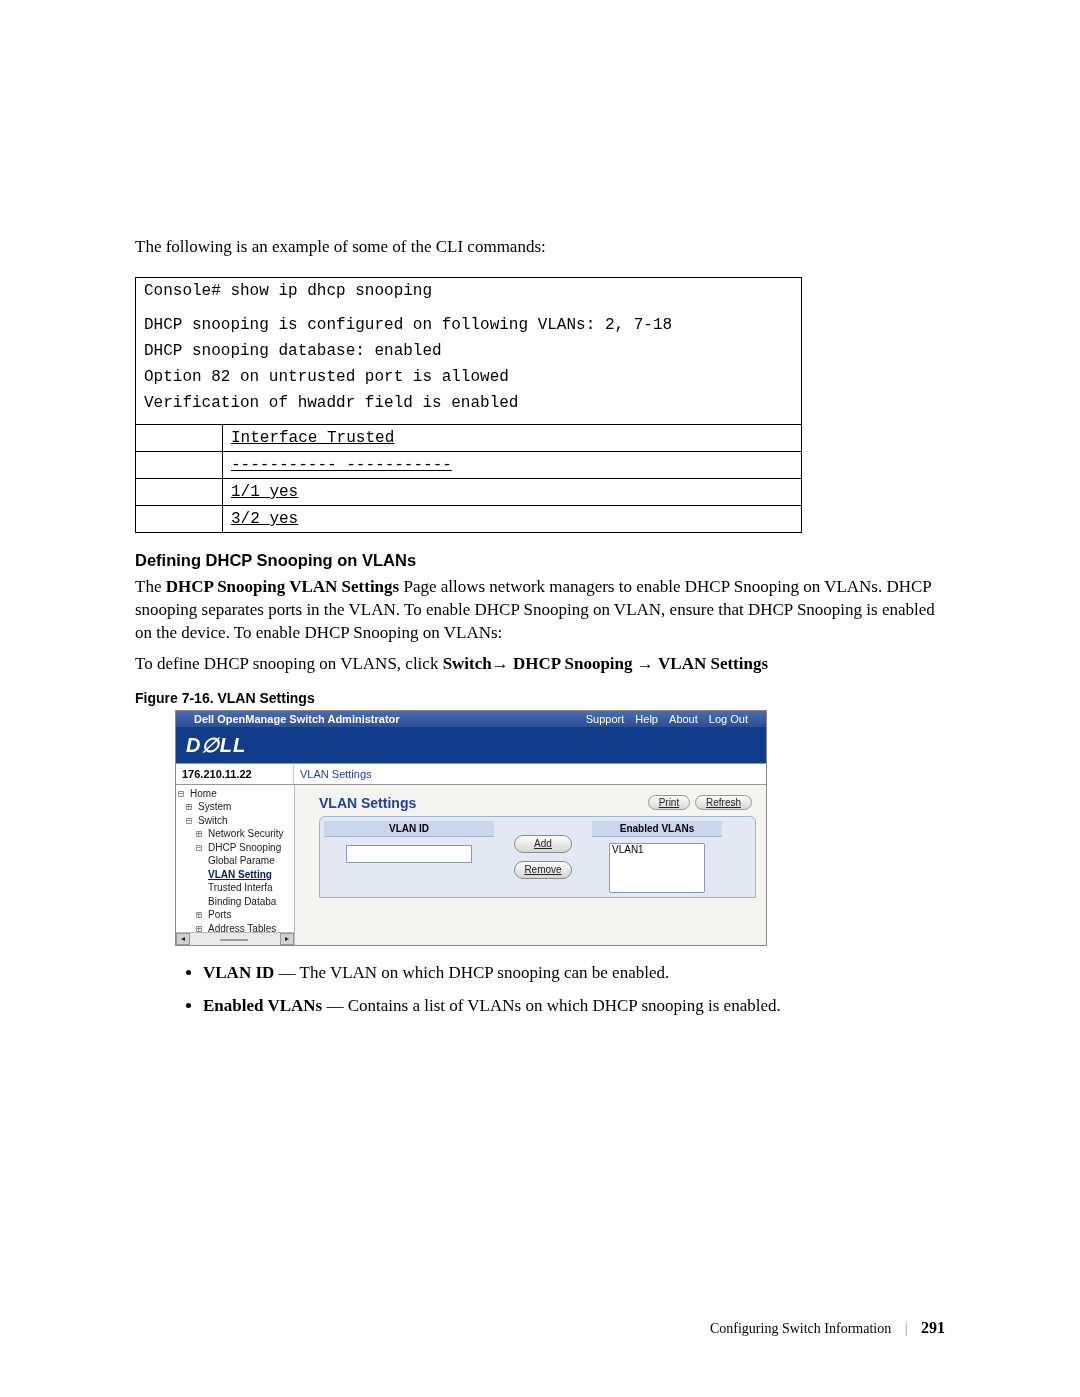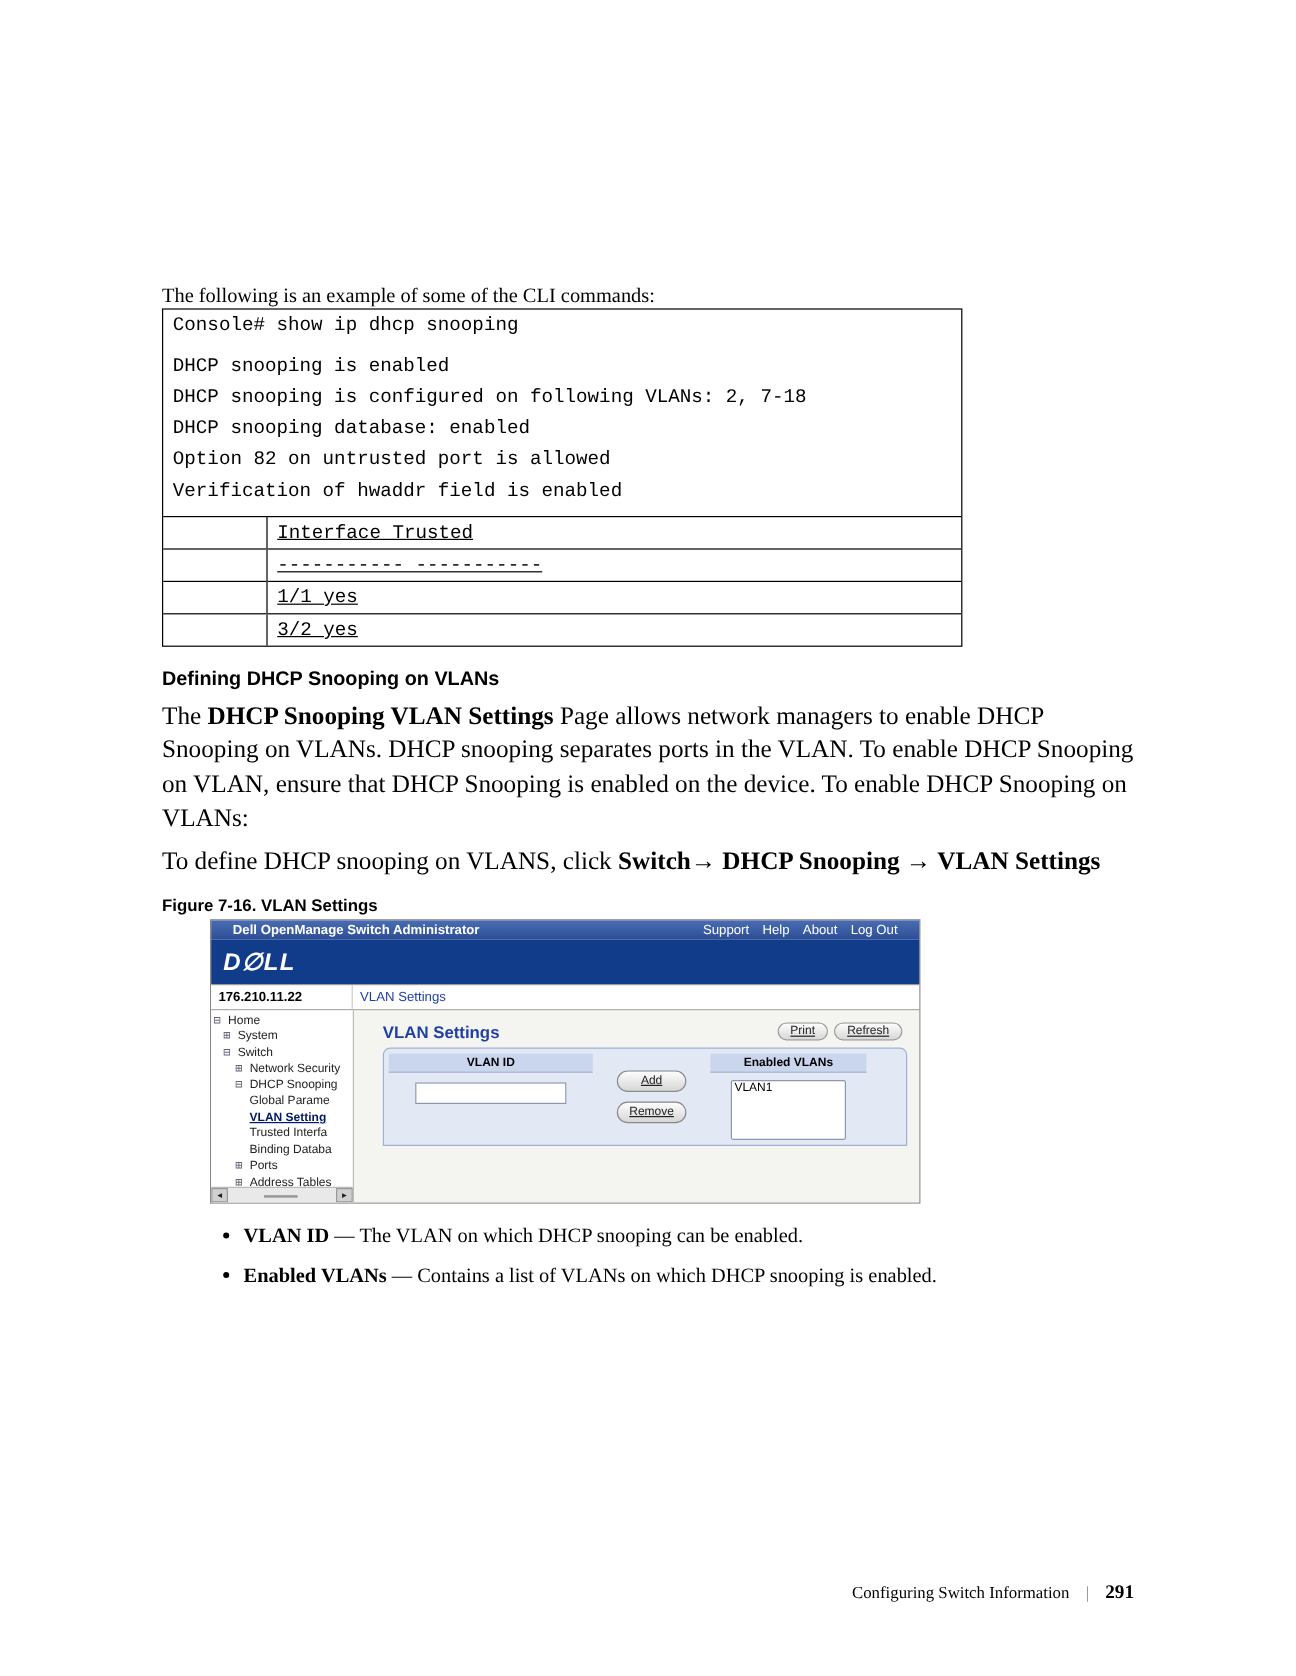--- a/index.html
+++ b/index.html
@@ -11,21 +11,21 @@
   }
   .page {
     width: 1080px;
     height: 1397px;
     position: relative;
     box-sizing: border-box;
     padding: 220px 135px 60px 135px;
   }
   .intro {
     font-size: 17px;
-    margin-bottom: 0;
+    margin-bottom: 20px;
   }
   .cli-box {
     border: 1px solid #000;
     width: 665px;
     margin-bottom: 10px;
   }
   .cli-box .line {
     font-family: "Courier New", monospace;
     font-size: 16px;
     padding: 4px 8px;
@@ -45,21 +45,21 @@
     width: 70px;
     border-right: 1px solid #000;
   }
   .section-head {
     font-family: Liberation Sans, sans-serif;
     font-weight: bold;
     font-size: 16.5px;
     margin: 18px 0 6px 0;
   }
   .body-p {
-    font-size: 21px;
+    font-size: 17px;
     line-height: 1.35;
     margin: 0 0 8px 0;
   }
   .fig-cap {
     font-family: Arial, Helvetica, sans-serif;
     font-weight: bold;
     font-size: 14px;
     margin: 14px 0 4px 0;
   }
   
@@ -246,21 +246,20 @@
 </head>
 <body>
 
 <div class="page">
 
   <p class="intro">The following is an example of some of the CLI commands:</p>
 
   <div class="cli-box">
     <div class="line">Console# show ip dhcp snooping</div>
     <div class="line"> </div>
-    <div class="line">DHCP snooping is enabled</div>
     <div class="line">DHCP snooping is configured on following VLANs: 2, 7-18</div>
     <div class="line">DHCP snooping database: enabled</div>
     <div class="line">Option 82 on untrusted port is allowed</div>
     <div class="line">Verification of hwaddr field is enabled</div>
     <div class="line"> </div>
     <table class="subtable">
       <tbody>
           <tr>
             <td class="left"></td>
             <td>Interface    Trusted</td>

